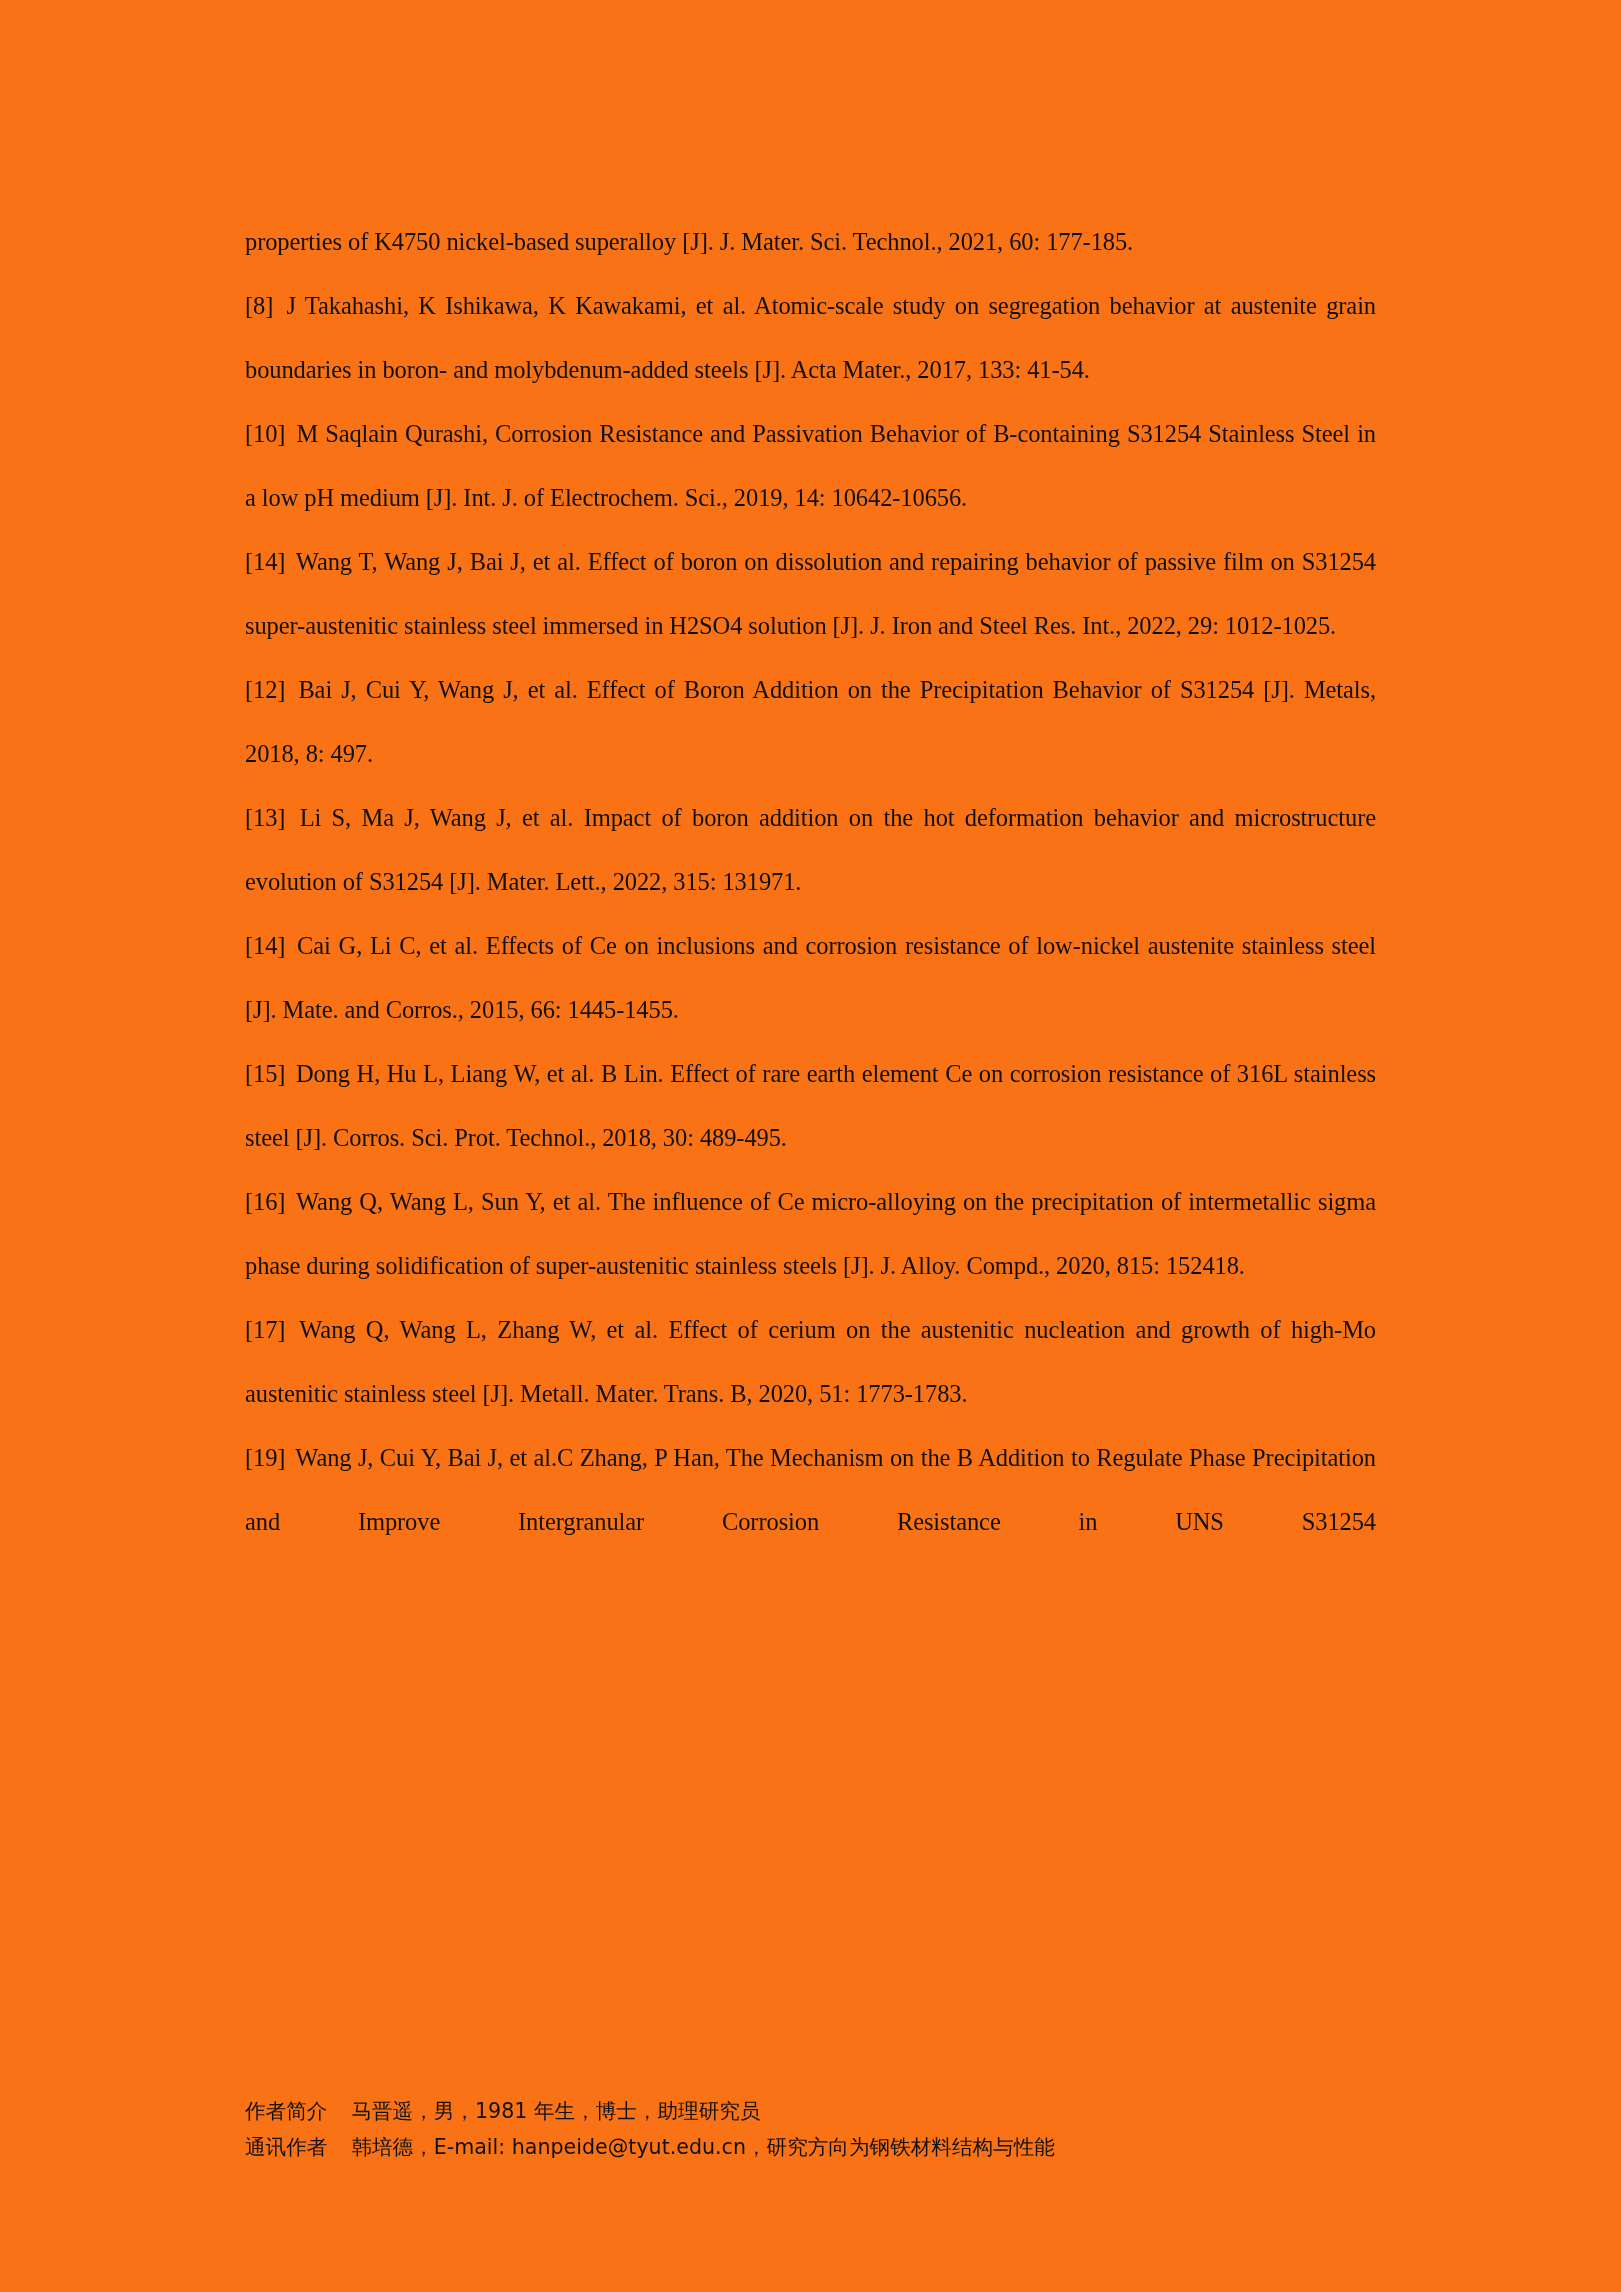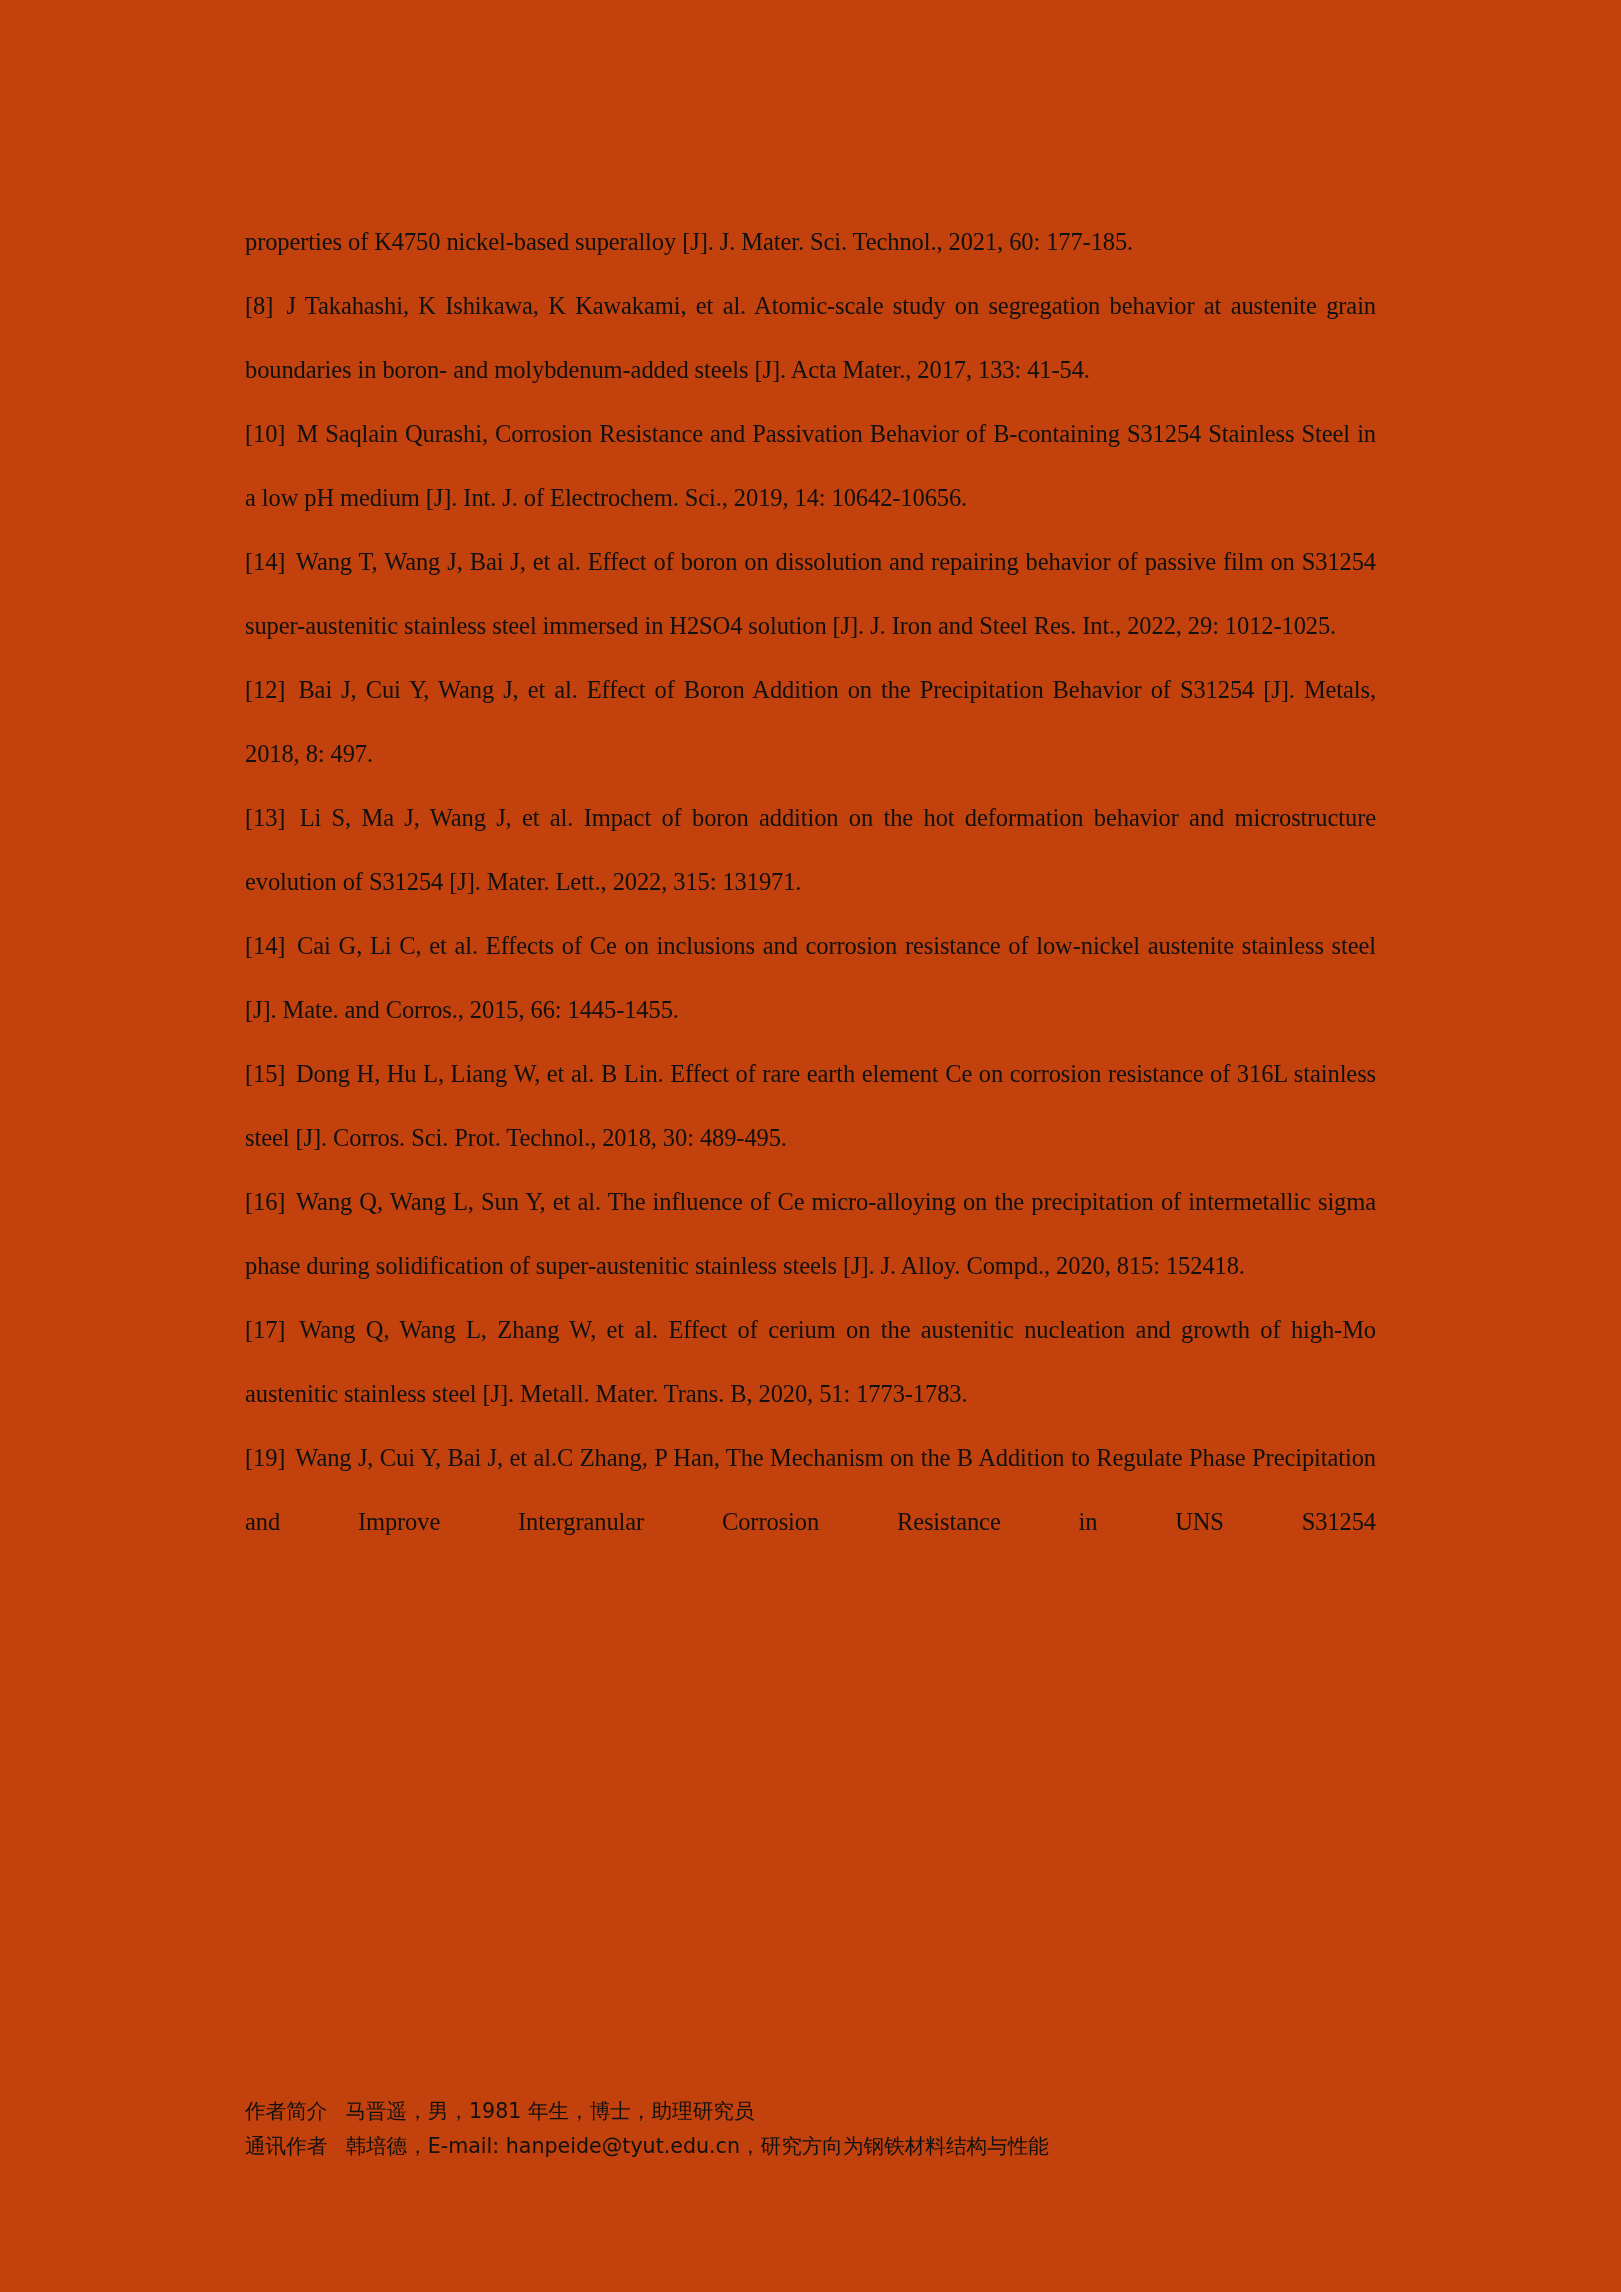--- a/index.html
+++ b/index.html
@@ -11,21 +11,21 @@
     width: 1621px;
     height: 2293px;
     position: relative;
     overflow: hidden;
   }
   .page {
     position: absolute;
     left: 0; top: 0;
     width: 1621px;
     height: 2293px;
-    background: #c2410c;
+    background: #f97316;
   }
   .refs {
     position: absolute;
     left: 245px;
     top: 210px;
     width: 1131px;
     font-family: "Liberation Serif", "DejaVu Serif", serif;
     font-size: 24.5px;
     line-height: 64px;
     color: #111111;
@@ -45,21 +45,22 @@
     position: absolute;
     left: 245px;
     top: 2094px;
     width: 1131px;
     font-family: "DejaVu Sans", "Liberation Sans", sans-serif;
     font-size: 20.6px;
     line-height: 35px;
     color: #111111;
   }
   .footer .label {
-    margin-right: 18px;
+    margin-right: 24px;
+    font-family: Liberation Mono, monospace;
   }
 </style>
 </head>
 <body>
 
 <div class="page">
 
   <div class="refs">
     <p class="ref">properties of K4750 nickel-based superalloy [J]. J. Mater. Sci. Technol., 2021, 60: 177-185.</p>
 

